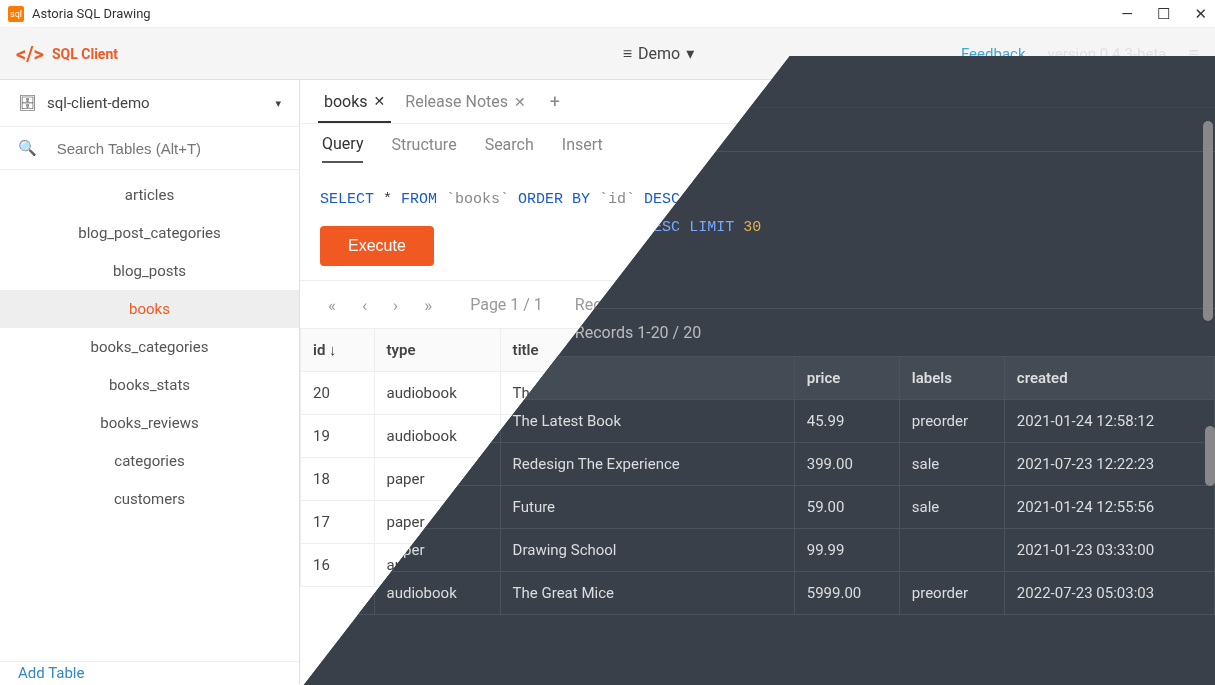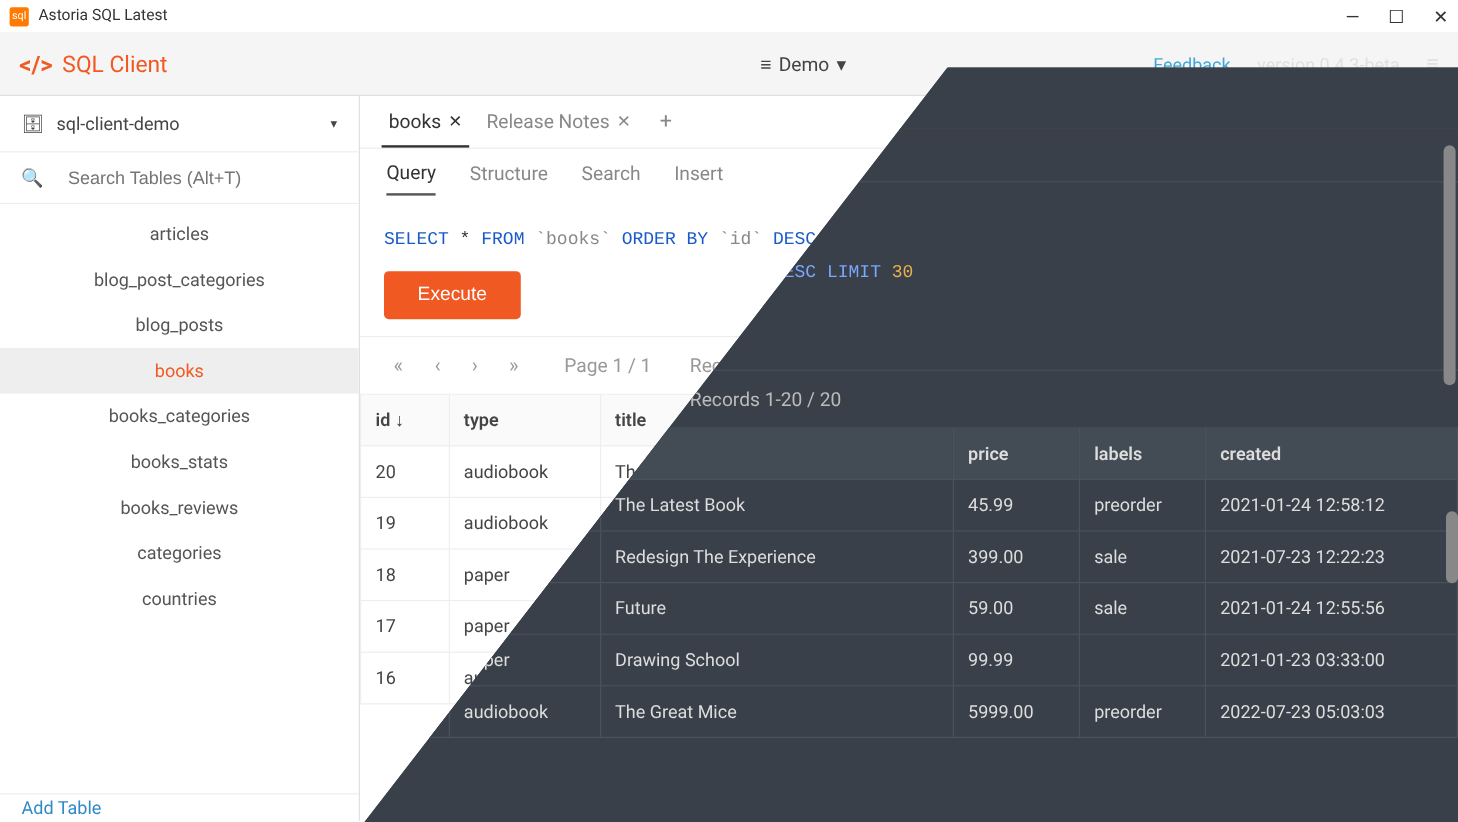--- a/index.html
+++ b/index.html
@@ -38,21 +38,21 @@
   
   .content { position: relative; height: 657px; }
 
   
   .topbar {
     height: 52px; display: flex; align-items: center; padding: 0 16px;
     background: #f5f5f5; border-bottom: 1px solid #e0e0e0; position: relative; z-index:1;
   }
   .logo { display: flex; align-items: center; gap: 8px; }
   .logo-icon { color: #f05a22; font-weight: bold; font-size: 20px; }
-  .logo-text { color: #f05a22; font-size: 19px; font-weight: 400; }
+  .logo-text { color: #f05a22; font-size: 14px; font-weight: 700; }
   .dbselect { margin-left: auto; margin-right: auto; display: flex; align-items: center; gap:6px; color:#444; cursor:pointer; font-size:16px;}
   .right-links { position:absolute; right:16px; display:flex; gap:22px; align-items:center; color:#3fa7d6; font-size:15px; z-index:20;}
   .right-links .version { color:#e0e0e0; }
   .right-links .hamburger { color:#e0e0e0; font-size:18px; cursor:pointer;}
   .right-links a { color:#3fa7d6; cursor:pointer;}
 
   .body { display:flex; height: 604px; position:relative; z-index:1;}
   .sidebar { width: 300px; background:#fff; border-right:1px solid #e0e0e0; display:flex; flex-direction:column;}
   .dbname { display:flex; align-items:center; gap:10px; padding: 14px 18px; border-bottom:1px solid #eee; font-size:15px; color:#444;}
   .dbname .caret { margin-left:auto; font-size:11px;}
@@ -104,21 +104,21 @@
   .dark-dup .pager{ color:#bbb; border-color:#4a525c;}
   .dark-dup th{ background:#434b55; color:#ddd; border-color:#4a525c;}
   .dark-dup td{ color:#ddd; border-color:#4a525c; background:#39404a;}
   .dark-dup .sidebar{ visibility:hidden; }
 </style>
 </head>
 <body>
 
 <div class="titlebar">
   <span class="app-icon">sql</span>
-  <span>Astoria SQL Latest</span>
+  <span>Astoria SQL Drawing</span>
   <div class="wincontrols">
     <span>—</span>
     <span>☐</span>
     <span>✕</span>
   </div>
 </div>
 
 <div class="content">
 
   <div class="light-base">
@@ -153,21 +153,21 @@
         </div>
         <div class="tables" id="tables-list">
             <div class="item">articles</div>
             <div class="item">blog_post_categories</div>
             <div class="item">blog_posts</div>
             <div class="item active">books</div>
             <div class="item">books_categories</div>
             <div class="item">books_stats</div>
             <div class="item">books_reviews</div>
             <div class="item">categories</div>
-            <div class="item">countries</div>
+            <div class="item">customers</div>
           </div>
         <div class="addtable">Add Table</div>
       </div>
 
       <div class="main">
         <div class="tabs" id="tabs-row">
             <div class="tab active">
               <span>books</span>
               <span class="close">✕</span>
             </div>

